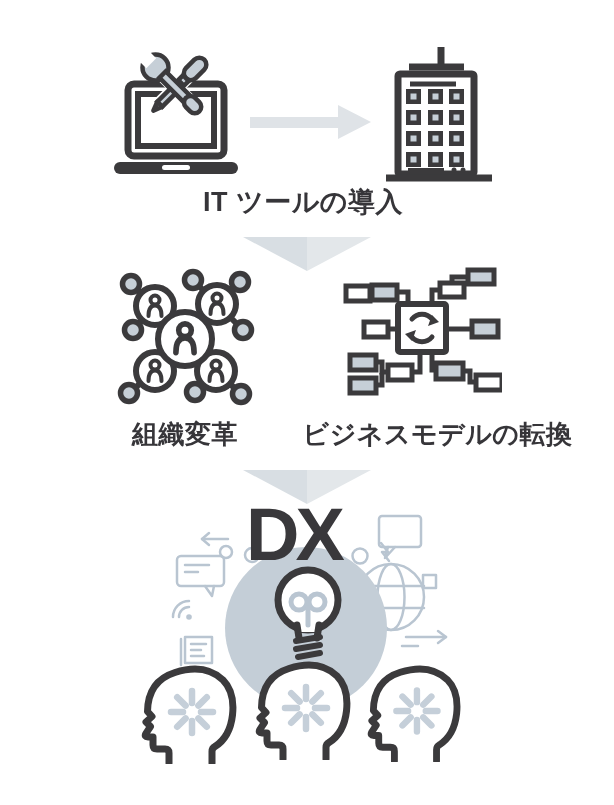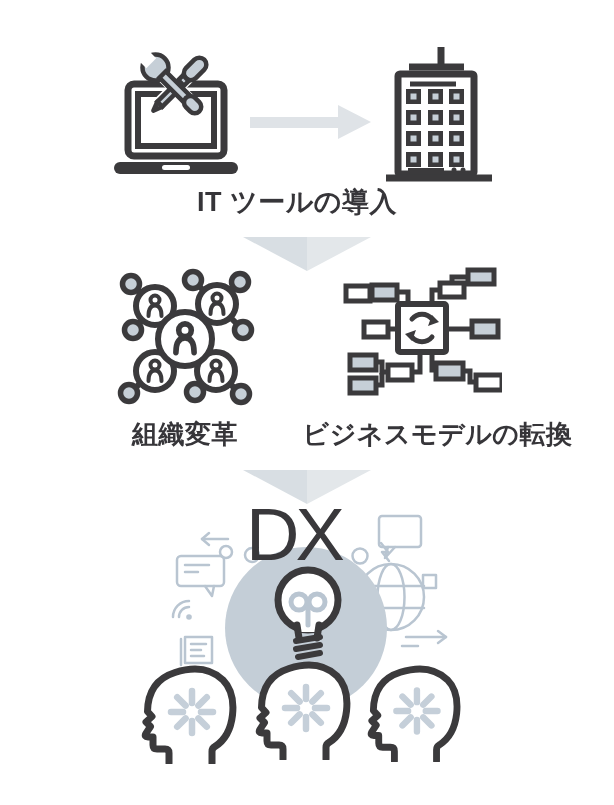--- a/index.html
+++ b/index.html
@@ -10,26 +10,26 @@
   html,body{margin:0;padding:0;background:#fff;}
   .canvas{
     position:relative;width:614px;height:805px;background:#fff;overflow:hidden;
     font-family:"Liberation Sans","DejaVu Sans",sans-serif;
   }
   .abs{position:absolute;}
   .lbl{
     position:absolute;text-align:center;font-weight:bold;color:var(--text);
     letter-spacing:0.5px;white-space:nowrap;
   }
-  .lbl-top{left:0;width:526px;top:184px;font-size:27px;padding-left:34px;}
+  .lbl-top{left:6px;width:526px;top:184px;font-size:27px;padding-left:34px;}
   .lbl-mid1{left:60px;width:250px;top:417px;font-size:26px;}
   .lbl-mid2{left:295px;width:285px;top:417px;font-size:26px;}
   .dx-text{
     position:absolute;left:246px;top:500px;height:70px;line-height:70px;
-    font-size:74px;font-weight:normal;letter-spacing:-4px;color:var(--dx);z-index:5;
+    font-size:74px;font-weight:bold;letter-spacing:-4px;color:var(--dx);z-index:5;
   }
   .big-circle{
     position:absolute;left:225px;top:547px;width:162px;height:162px;
     border-radius:50%;background:var(--circle);z-index:2;
   }
   svg{display:block;}
   .z1{z-index:1}.z3{z-index:3}.z4{z-index:4}
   
   .sd{stroke:var(--dark);fill:none;}
   .sdw{stroke:var(--dark);fill:#fff;}

